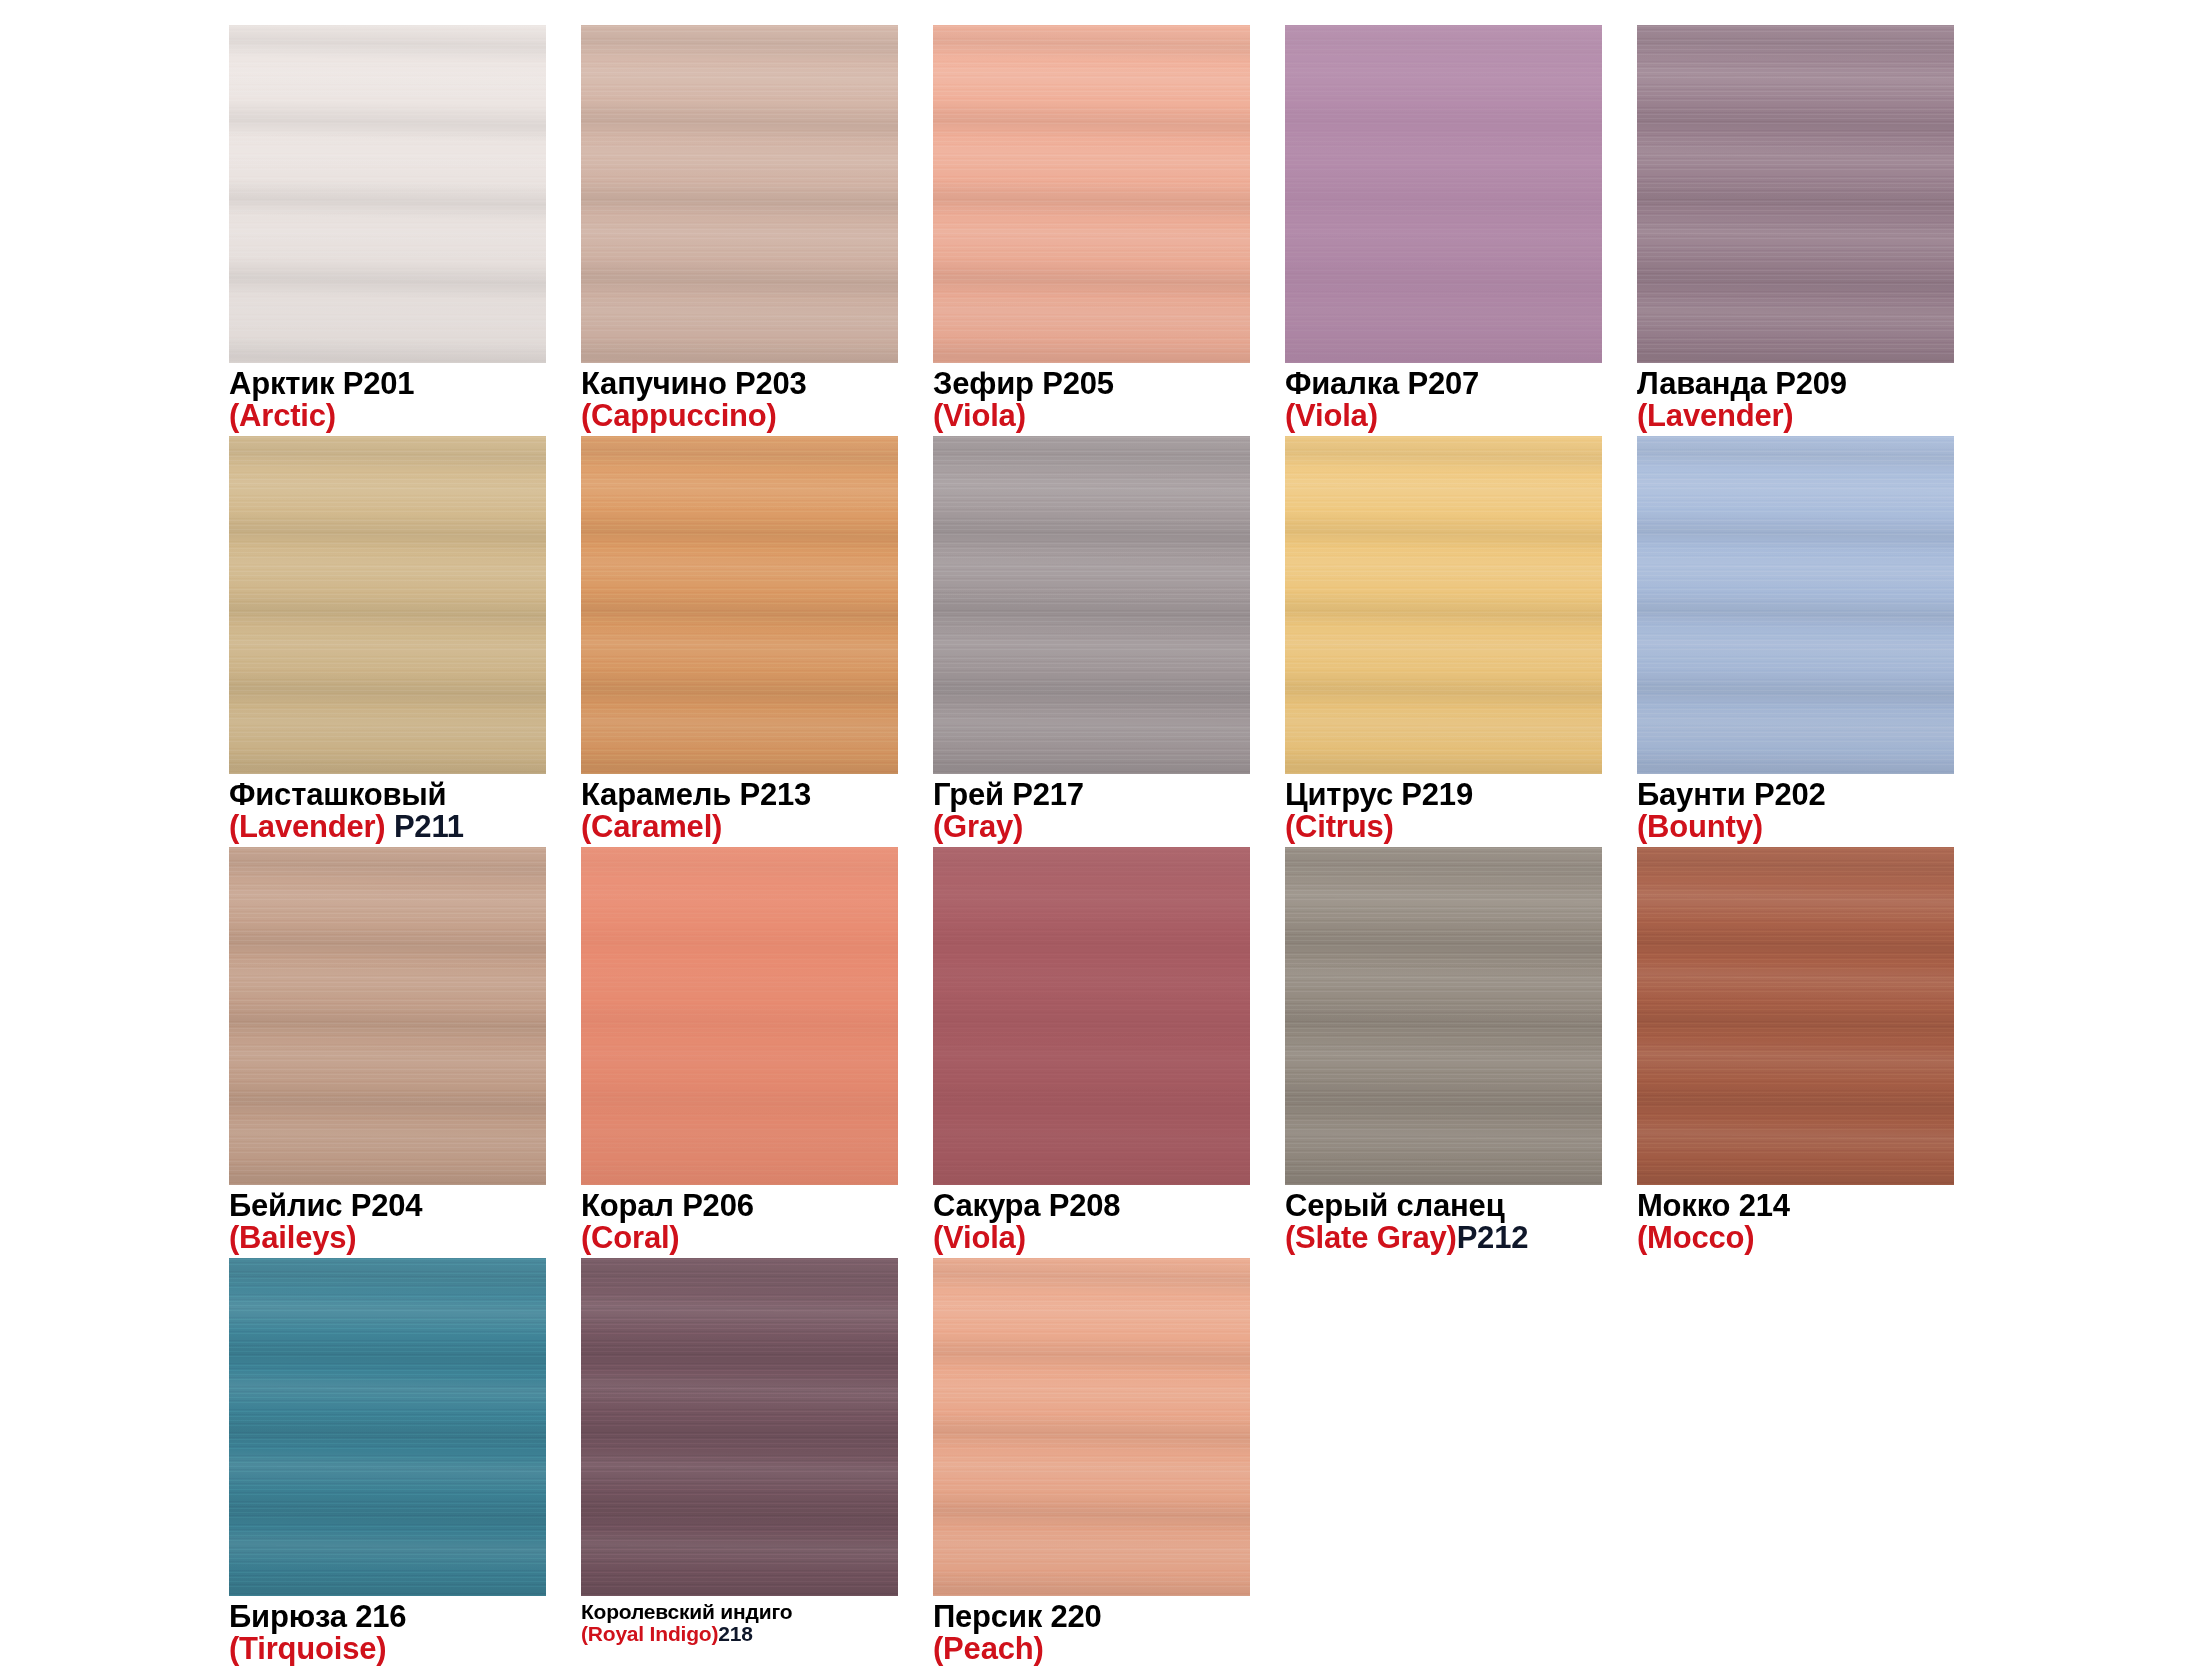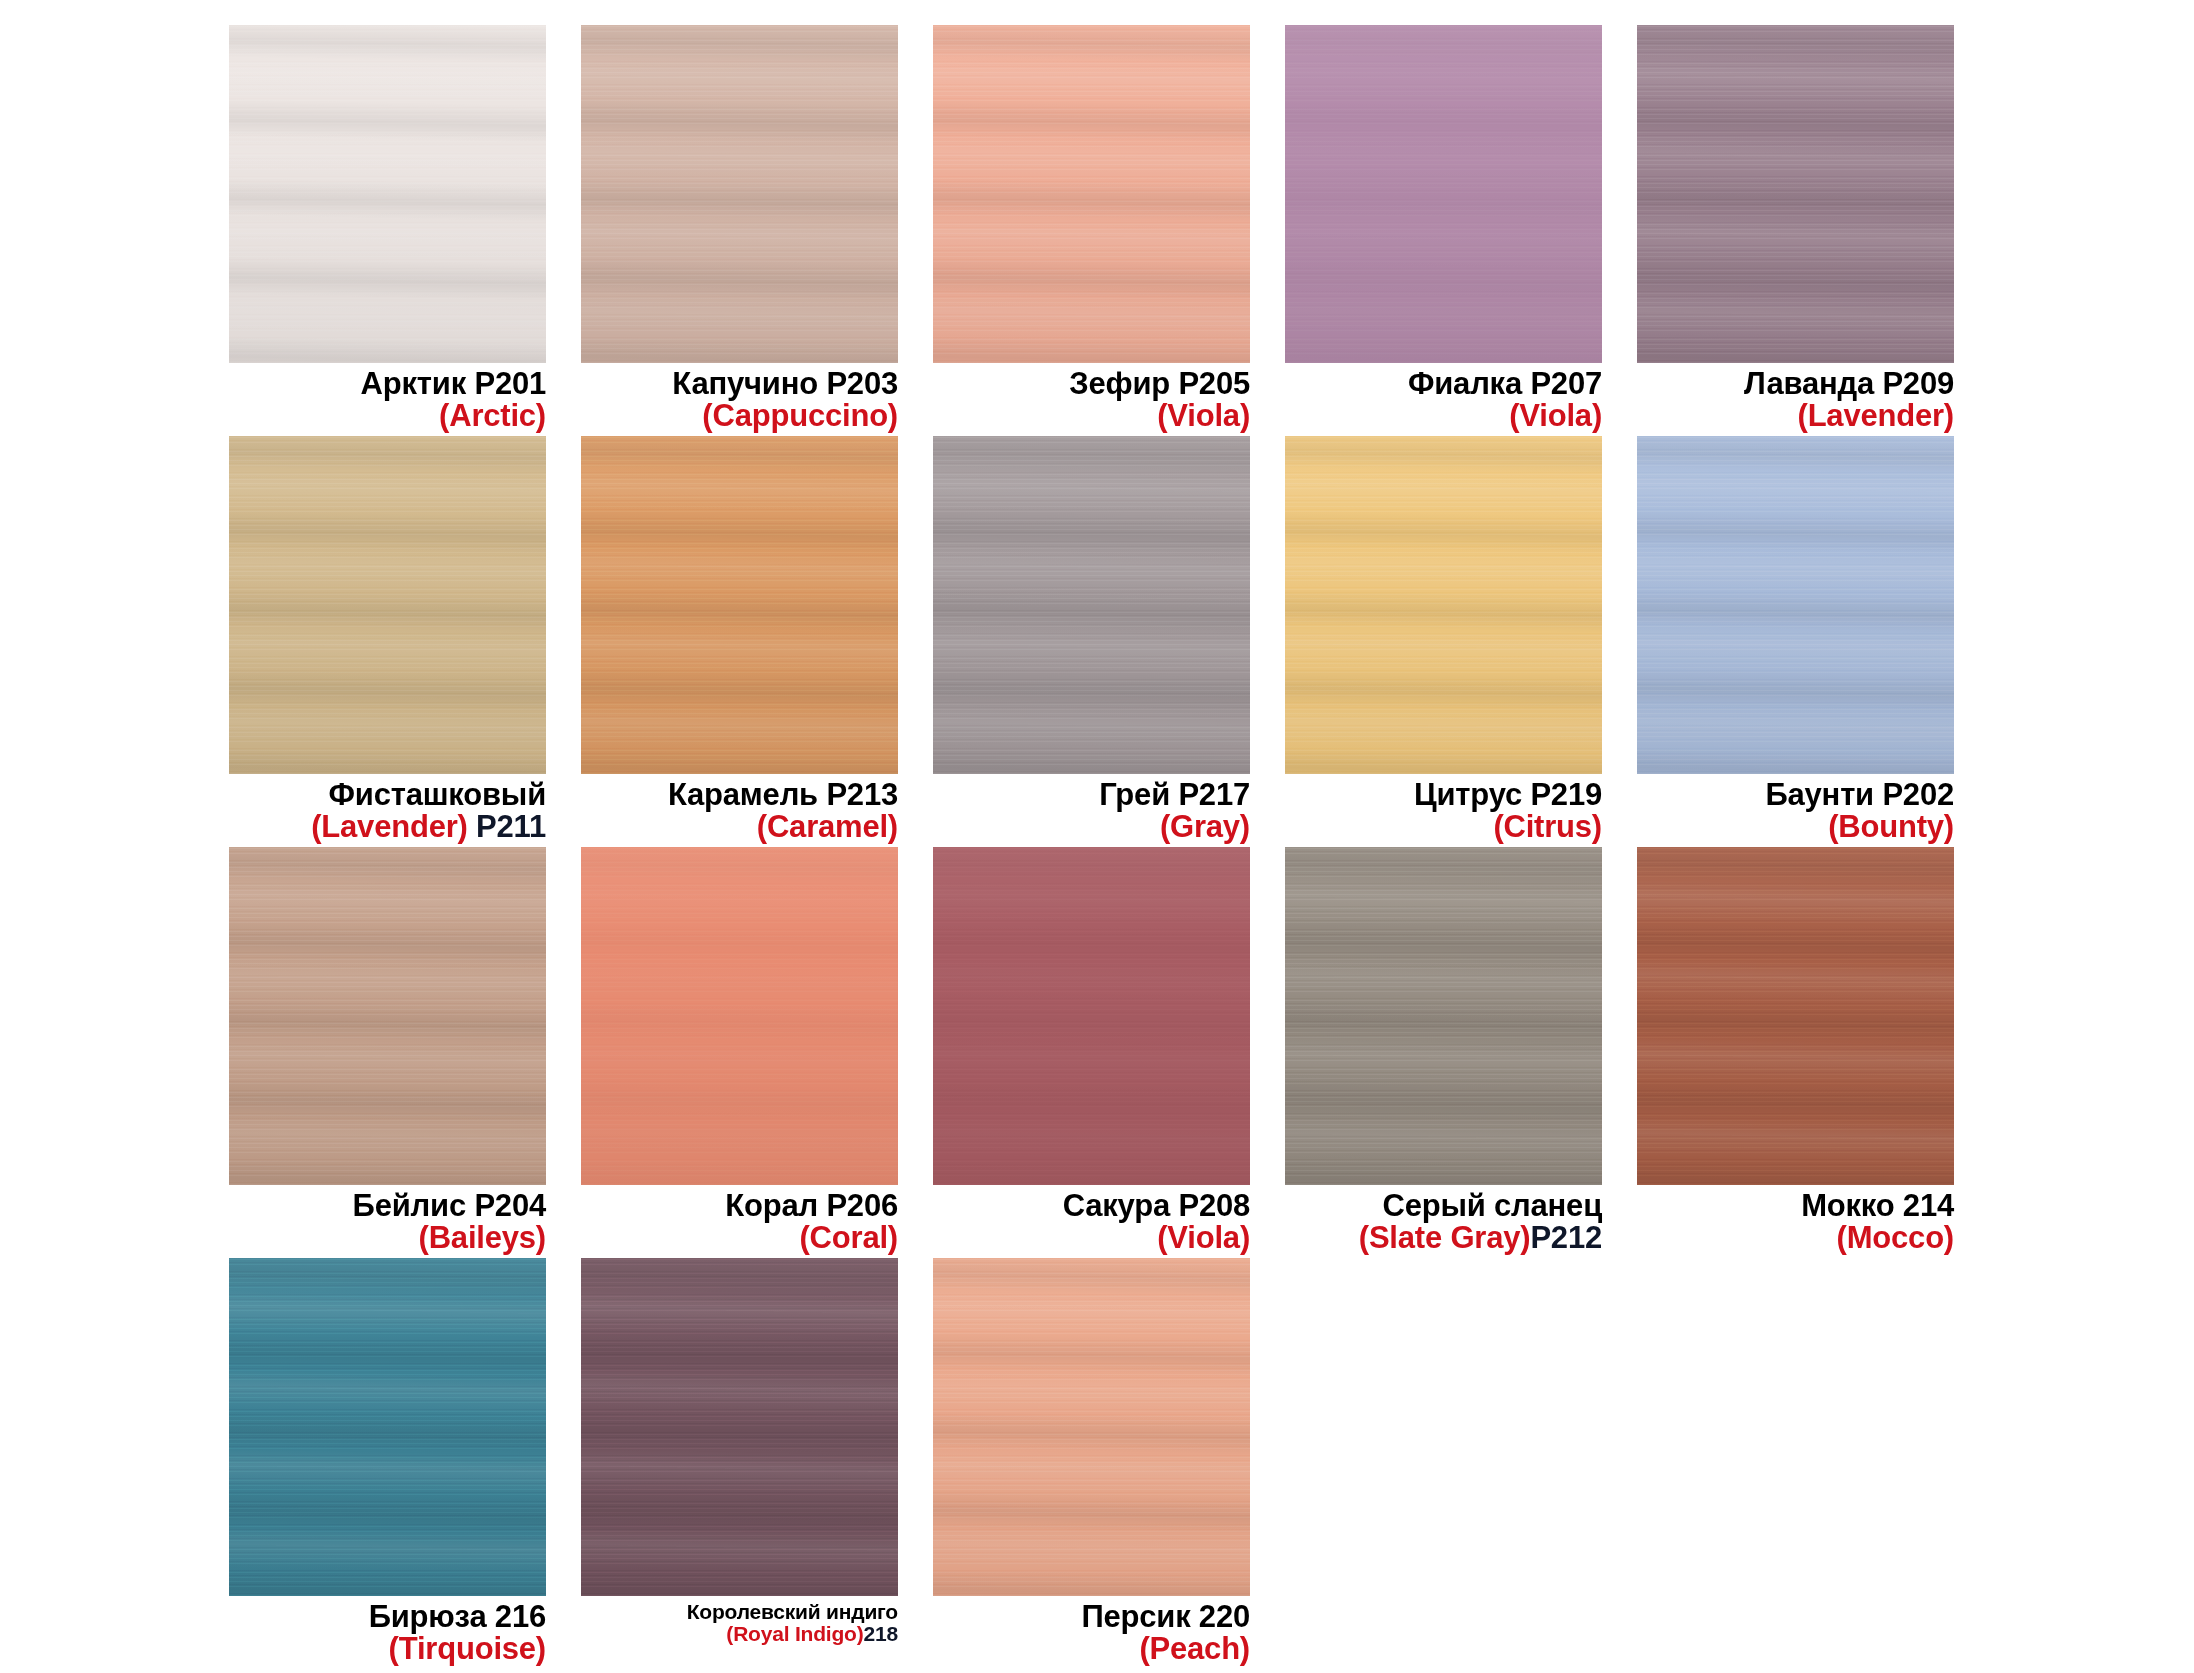--- a/index.html
+++ b/index.html
@@ -10,21 +10,20 @@
     background: #FFFFFF;
     font-family: "Liberation Sans", sans-serif;
     overflow: hidden;
   }
 
   #palette-board {
     position: relative;
     width: 1848px;
     height: 1673px;
     background: #FFFFFF;
-    text-align: right;
   }
 
   .swatch-grid {
     position: absolute;
     left: 229px;
     top: 25px;
     width: 1711px;
     display: grid;
     grid-template-columns: repeat(5, 317px);
     column-gap: 35px;

